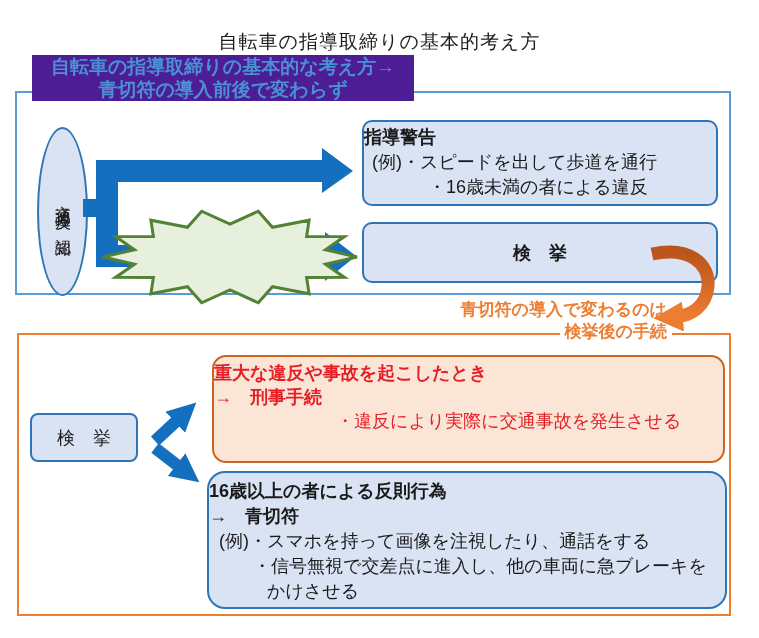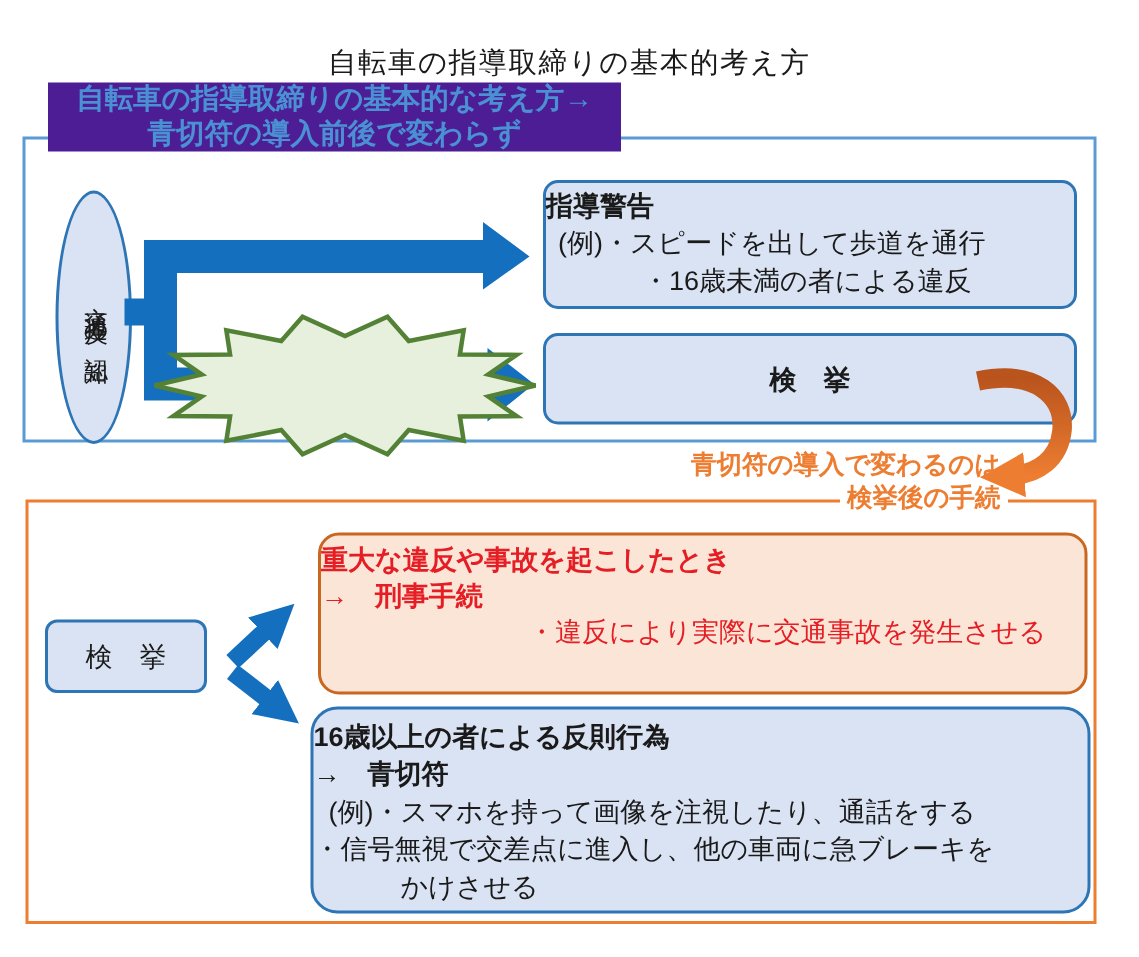--- a/index.html
+++ b/index.html
@@ -40,23 +40,23 @@
   .box-criminal{left:212px;top:355px;width:509px;height:100px;background:#fbe5d6;
     border:2px solid #c9661f;border-radius:14px;color:#e51e25;padding-top:4px;line-height:24px;}
   .box-ticket{left:207px;top:471px;width:516px;height:128px;border-radius:18px;
     padding-top:6px;line-height:25px;}
 
   .ln{display:block;}
   .ln-center{text-align:left;font-weight:bold;}
   .ind0{padding-left:8px;}
   .ind1{padding-left:64px;}
   .crim-ex1{padding-left:78px;}
-  .crim-ex2{padding-left:122px;margin-left:16px;}
+  .crim-ex2{padding-left:122px;}
   .tick-ex1{padding-left:10px;}
-  .tick-ex2{}
+  .tick-ex2{padding-left:44px;}
   .tick-ex3{padding-left:58px;}
 
   .overlay{position:absolute;left:0;top:0;z-index:4;pointer-events:none;}
 </style>
 </head>
 <body>
 
 <div class="canvas">
 
   <div class="page-title">自転車の指導取締りの基本的考え方</div>

